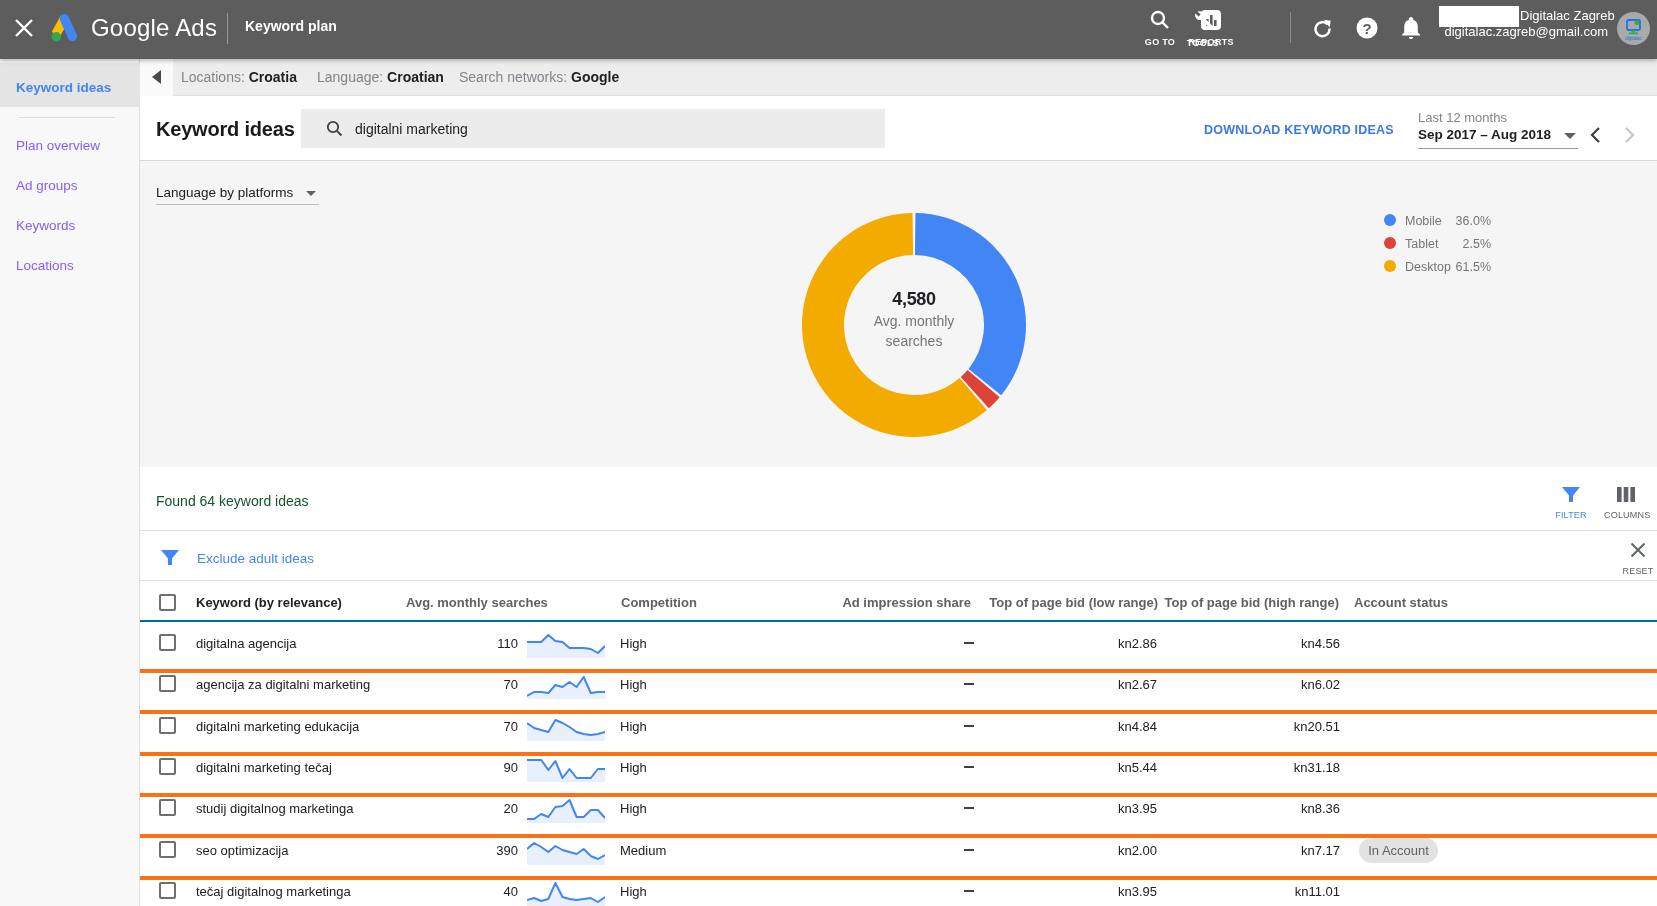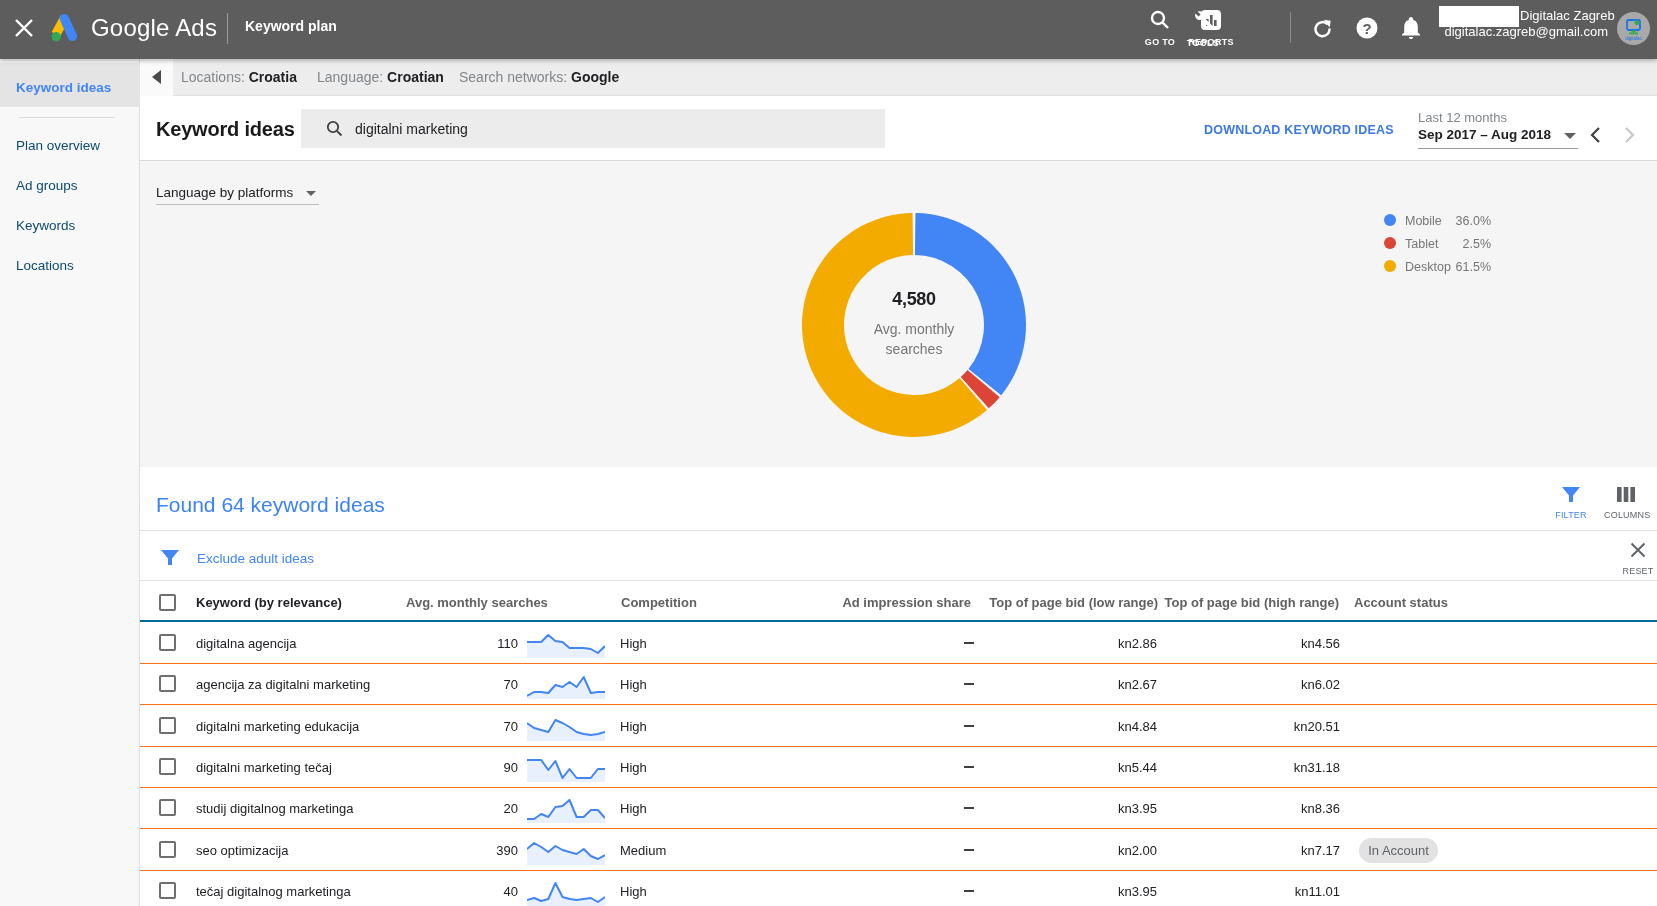--- a/index.html
+++ b/index.html
@@ -20,21 +20,21 @@
 #acct1 { position:absolute; left:1520px; top:8px; color:#fff; font-size:13px; white-space:nowrap; }
 #acct2 { position:absolute; right:49px; top:24px; color:#fff; font-size:13px; white-space:nowrap; }
 #acctwhite { position:absolute; left:1439px; top:6px; width:80px; height:21px; background:#fff; }
 #avatar { position:absolute; left:1617px; top:12px; width:33px; height:33px; border-radius:50%; background:#a9a9a9; overflow:hidden; }
 
 
 #sidebar { position:absolute; left:0; top:59px; width:140px; height:847px; background:#f8f8f8; border-right:1px solid #ddd; }
 #sel { position:absolute; left:0; top:4px; width:140px; height:44px; background:#e4e4e4; }
 #sel span { position:absolute; left:16px; top:17px; color:#4285f4; font-size:13.5px; font-weight:bold; }
 #sidebar .sep { position:absolute; left:19px; top:58px; width:96px; height:1px; background:#dcdcdc; }
-.snav { position:absolute; left:16px; color:#0c4a6e; font-size:13.5px; }
+.snav { position:absolute; left:16px; color:#8b5cf6; font-size:13.5px; }
 
 
 #subhdr { position:absolute; left:140px; top:59px; width:1517px; height:37px; background:#ededed; border-bottom:1px solid #e0e0e0; }
 #subhdr-left { position:absolute; left:140px; top:59px; width:33px; height:37px; background:#fafafa; }
 #backarr { position:absolute; left:152px; top:70px; width:0; height:0; border-top:7px solid transparent; border-bottom:7px solid transparent; border-right:9px solid #4a4a4a; }
 .shlab { color:#80868b; font-size:14px; }
 .shval { color:#202124; font-size:14px; font-weight:bold; }
 
 
 #headsec { position:absolute; left:140px; top:96px; width:1517px; height:64px; background:#fff; }
@@ -49,41 +49,41 @@
 #dr-line { position:absolute; left:1278px; top:52px; width:160px; height:1px; background:#9a9a9a; }
 
 
 #chartsec { position:absolute; left:140px; top:160px; width:1517px; height:307px; background:#f5f5f6; border-top:1px solid #d9d9d9; }
 #bdp { position:absolute; left:16px; top:24px; color:#202124; font-size:13.5px; }
 #bdp-tri { position:absolute; left:166px; top:30px; width:0; height:0; border-left:5px solid transparent; border-right:5px solid transparent; border-top:5px solid #5f6368; }
 #bdp-line { position:absolute; left:16px; top:43px; width:163px; height:1px; background:#bdbdbd; }
 #donut { position:absolute; left:661px; top:51px; }
 #dctr { position:absolute; left:714px; top:128px; width:120px; text-align:center; }
 #dctr .n { font-size:18px; letter-spacing:-0.3px; color:#202124; font-weight:bold; }
-#dctr .s { font-size:14px; color:#757575; line-height:20px; margin-top:9px; }
+#dctr .s { font-size:14px; color:#757575; line-height:20px; margin-top:1px; }
 .lgdot { position:absolute; width:12px; height:12px; border-radius:50%; }
 .lglab { position:absolute; color:#757575; font-size:12.5px; }
 .lgpct { position:absolute; width:64px; text-align:right; color:#757575; font-size:12.5px; }
 
 
 #tablesec { position:absolute; left:140px; top:467px; width:1517px; height:439px; background:#fff; }
-#found { position:absolute; left:16px; top:26px; font-size:21px; color:#3b82f6; }
+#found { position:absolute; left:16px; top:26px; font-size:14px; color:#14532d; }
 #filtbtn { position:absolute; left:1411px; top:20px; width:40px; text-align:center; }
 #colsbtn { position:absolute; left:1464px; top:20px; width:44px; text-align:center; }
 .tlab { font-size:9px; letter-spacing:0.2px; margin-top:4px; }
 #div1 { position:absolute; left:0; top:63px; width:1517px; height:1px; background:#e0e0e0; }
 #exclrow { position:absolute; left:0; top:64px; width:1517px; height:49px; }
 #excl-funnel { position:absolute; left:21px; top:19px; }
 #excl-txt { position:absolute; left:57px; top:20px; color:#4285f4; font-size:13.5px; }
 #resetbtn { position:absolute; left:1480px; top:11px; width:36px; text-align:center; }
 #div2 { position:absolute; left:0; top:113px; width:1517px; height:1px; background:#e0e0e0; }
 #thead { position:absolute; left:0; top:114px; width:1517px; height:41px; border-bottom:2px solid #0369a1; }
 .th { position:absolute; top:14px; font-size:13px; font-weight:bold; color:#616161; white-space:nowrap; }
 .cb { position:absolute; left:19px; width:17px; height:17px; border:2px solid #6f6f6f; border-radius:2px; background:#fff; }
-.row { position:absolute; left:0; width:1517px; height:41px; border-bottom:1px solid #f97316; }
+.row { position:absolute; left:0; width:1517px; height:50px; border-bottom:4px solid #f97316; }
 .kw { position:absolute; left:56px; top:13px; font-size:13px; color:#202124; }
 .num { position:absolute; left:298px; top:13px; width:80px; text-align:right; font-size:13px; color:#202124; }
 .spark { position:absolute; left:387px; top:9px; }
 .comp { position:absolute; left:480px; top:13px; font-size:13px; color:#202124; }
 .dash { position:absolute; left:824px; top:19px; width:10px; height:2px; background:#3c4043; }
 .lowbid { position:absolute; left:937px; top:13px; width:80px; text-align:right; font-size:13px; color:#202124; }
 .highbid { position:absolute; left:1120px; top:13px; width:80px; text-align:right; font-size:13px; color:#202124; }
 .chip { position:absolute; left:1219px; top:8px; width:79px; height:25px; background:#e2e2e2; border-radius:13px; text-align:center; line-height:25px; font-size:13px; color:#5f6368; }
 </style>
 </head>

